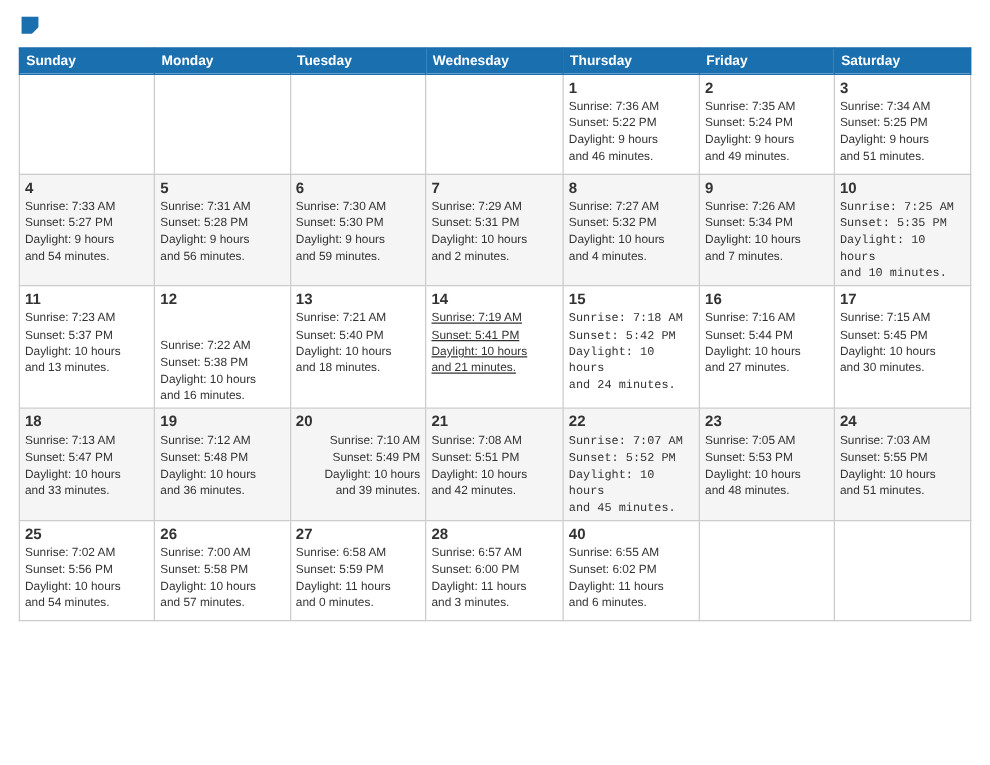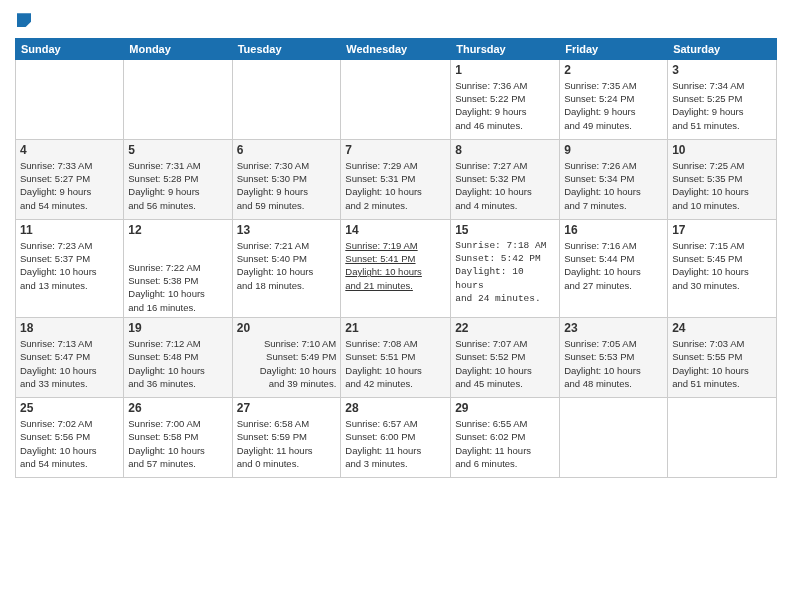--- a/index.html
+++ b/index.html
@@ -191,21 +191,21 @@
           </td>
           <td>
             <span class="day-number">9</span>
             <div class="day-info" style="white-space: pre-line;">Sunrise: 7:26 AM
 Sunset: 5:34 PM
 Daylight: 10 hours
 and 7 minutes.</div>
           </td>
           <td>
             <span class="day-number">10</span>
-            <div class="day-info" style="white-space: pre-line;">Sunrise: 7:25 AM
+            <div class="day-info" style="white-space: pre-line; font-family: Liberation Mono, monospace;">Sunrise: 7:25 AM
 Sunset: 5:35 PM
 Daylight: 10 hours
 and 10 minutes.</div>
           </td>
         </tr>
         <tr>
           <td>
             <span class="day-number">11</span>
             <div class="day-info" style="white-space: pre-line;">Sunrise: 7:23 AM
 Sunset: 5:37 PM
@@ -279,21 +279,21 @@
           </td>
           <td>
             <span class="day-number">21</span>
             <div class="day-info" style="white-space: pre-line;">Sunrise: 7:08 AM
 Sunset: 5:51 PM
 Daylight: 10 hours
 and 42 minutes.</div>
           </td>
           <td>
             <span class="day-number">22</span>
-            <div class="day-info" style="white-space: pre-line;">Sunrise: 7:07 AM
+            <div class="day-info" style="white-space: pre-line; font-family: Liberation Mono, monospace;">Sunrise: 7:07 AM
 Sunset: 5:52 PM
 Daylight: 10 hours
 and 45 minutes.</div>
           </td>
           <td>
             <span class="day-number">23</span>
             <div class="day-info" style="white-space: pre-line;">Sunrise: 7:05 AM
 Sunset: 5:53 PM
 Daylight: 10 hours
 and 48 minutes.</div>
@@ -329,21 +329,21 @@
 and 0 minutes.</div>
           </td>
           <td>
             <span class="day-number">28</span>
             <div class="day-info" style="white-space: pre-line;">Sunrise: 6:57 AM
 Sunset: 6:00 PM
 Daylight: 11 hours
 and 3 minutes.</div>
           </td>
           <td>
-            <span class="day-number">29</span>
+            <span class="day-number">40</span>
             <div class="day-info" style="white-space: pre-line;">Sunrise: 6:55 AM
 Sunset: 6:02 PM
 Daylight: 11 hours
 and 6 minutes.</div>
           </td>
           <td class="empty-cell"></td>
           <td class="empty-cell"></td>
         </tr>
       </tbody>
   </table>

